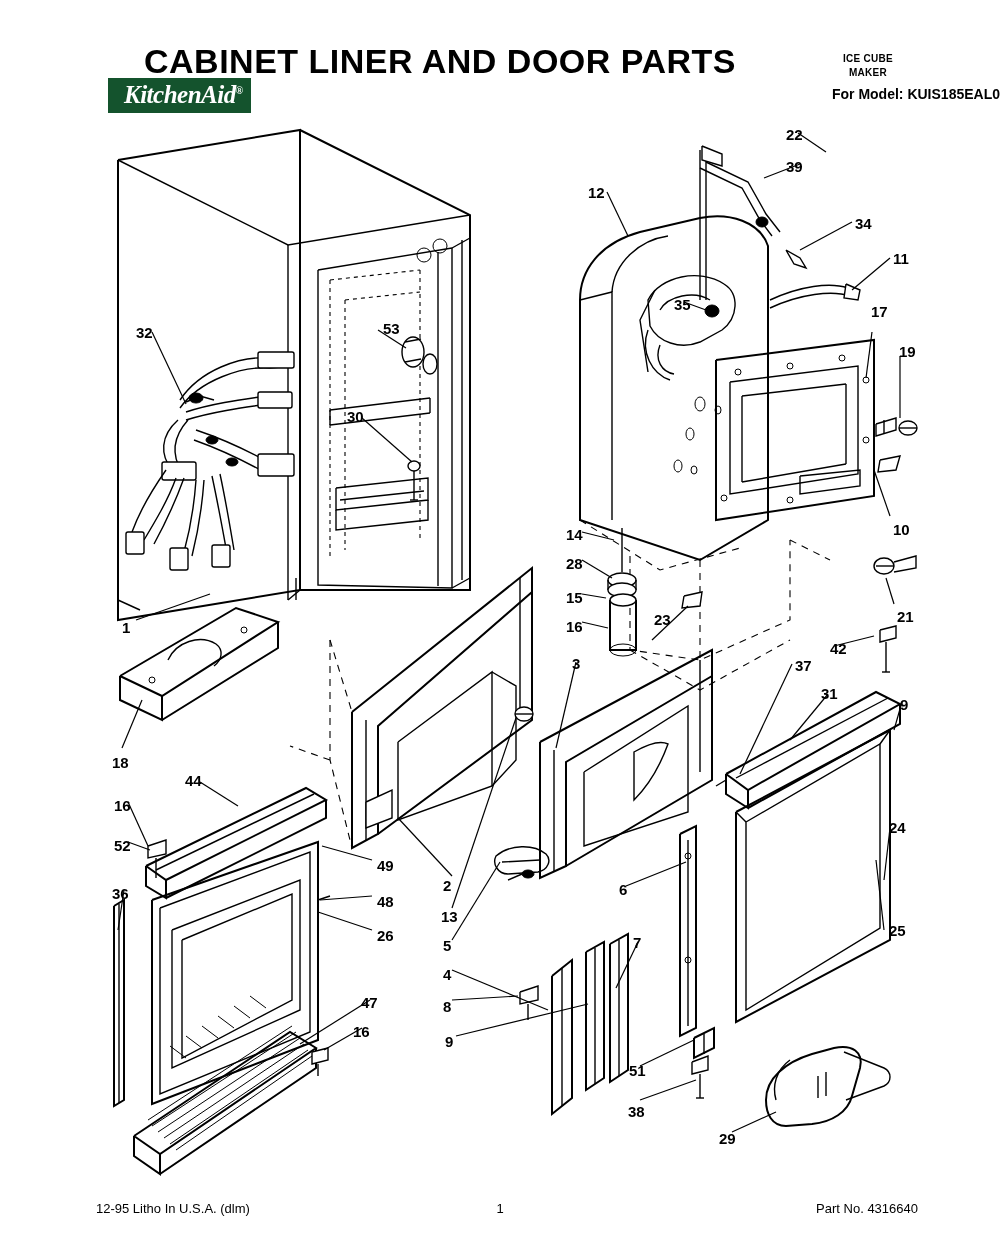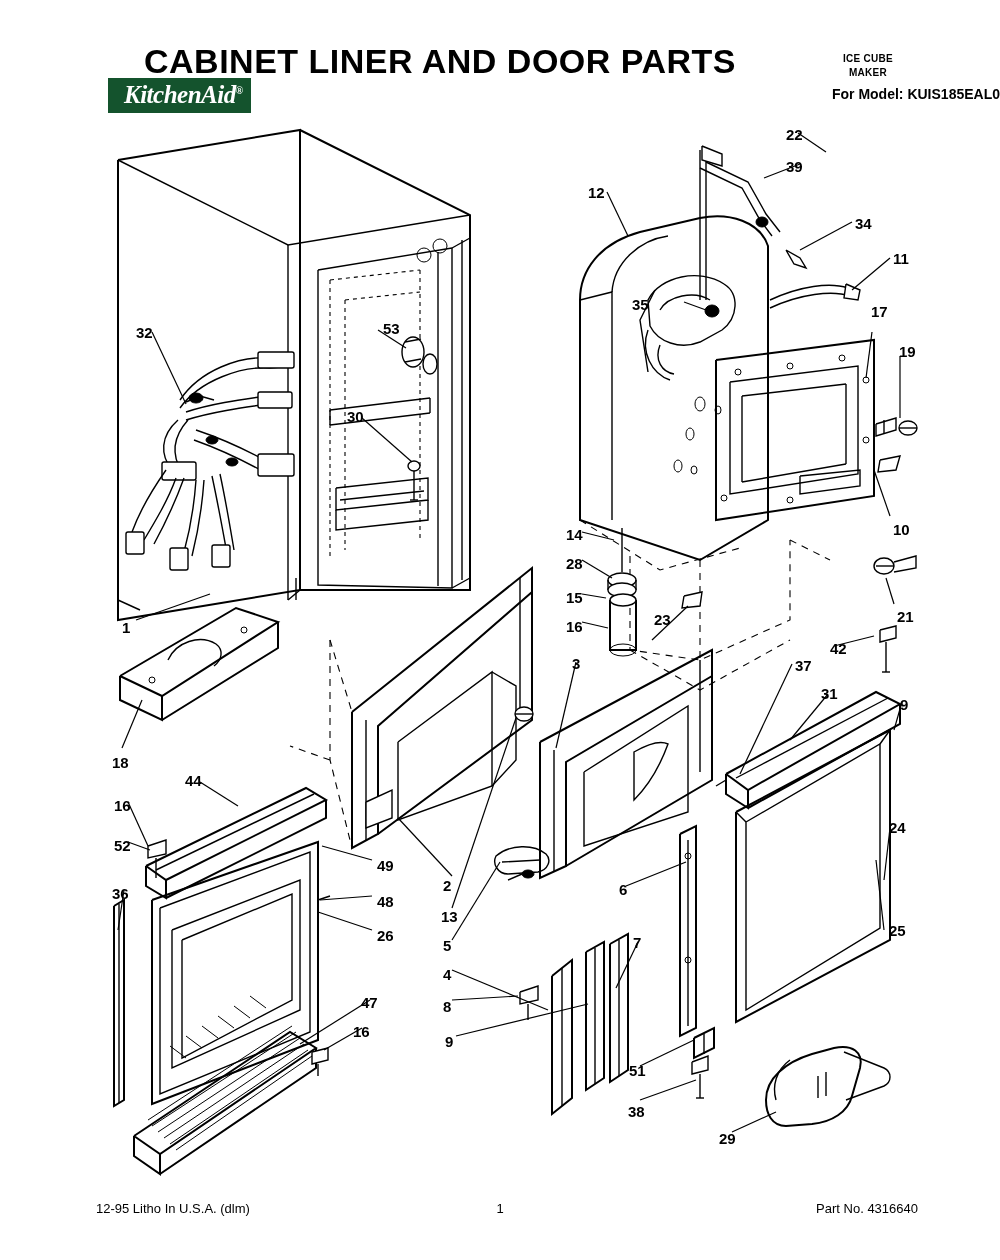--- a/index.html
+++ b/index.html
@@ -472,21 +472,21 @@
       <polyline points="640,1100 696,1080"></polyline>
       <polyline points="732,1132 776,1112"></polyline>
     </g>
   </svg>
 
   <div class="callout" style="left:786px;top:127px;">22</div>
   <div class="callout" style="left:786px;top:159px;">39</div>
   <div class="callout" style="left:588px;top:185px;">12</div>
   <div class="callout" style="left:855px;top:216px;">34</div>
   <div class="callout" style="left:893px;top:251px;">11</div>
-  <div class="callout" style="left:632px;top:297px;">35</div>
+  <div class="callout" style="left:674px;top:297px;">35</div>
   <div class="callout" style="left:136px;top:325px;">32</div>
   <div class="callout" style="left:871px;top:304px;">17</div>
   <div class="callout" style="left:899px;top:344px;">19</div>
   <div class="callout" style="left:366px;top:321px;margin-left:17px;">53</div>
   <div class="callout" style="left:347px;top:409px;">30</div>
   <div class="callout" style="left:893px;top:522px;">10</div>
   <div class="callout" style="left:566px;top:527px;">14</div>
   <div class="callout" style="left:566px;top:556px;">28</div>
   <div class="callout" style="left:566px;top:590px;">15</div>
   <div class="callout" style="left:566px;top:619px;">16</div>

